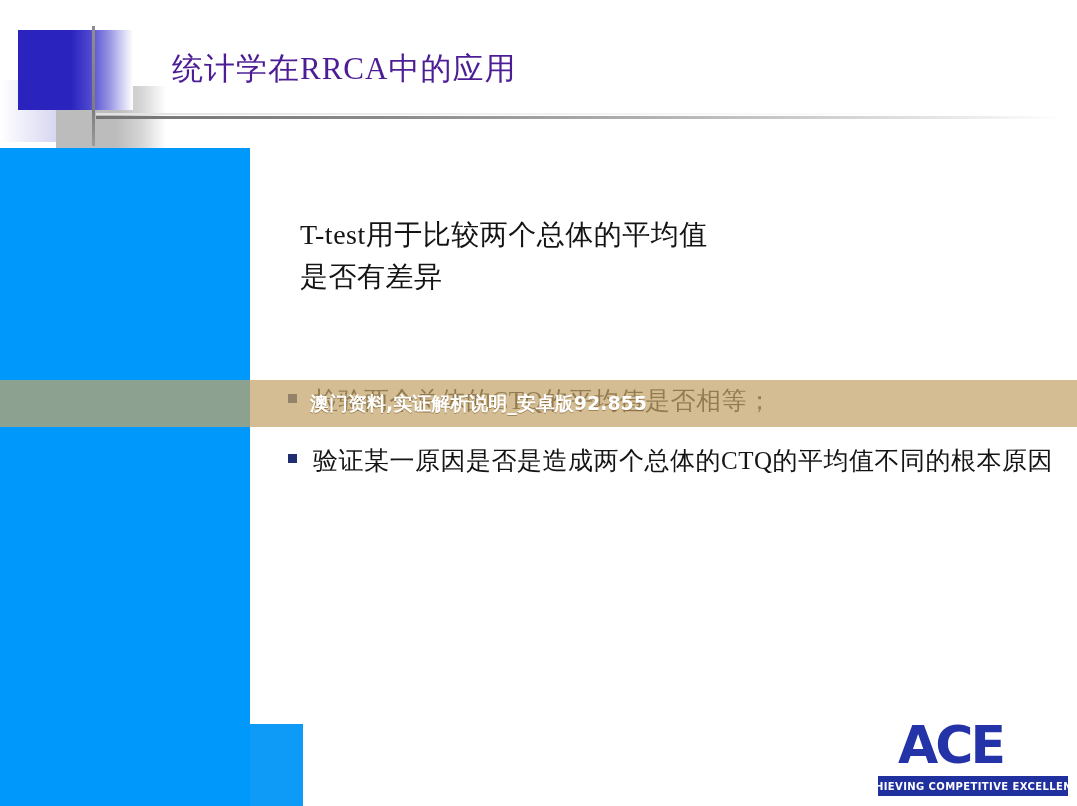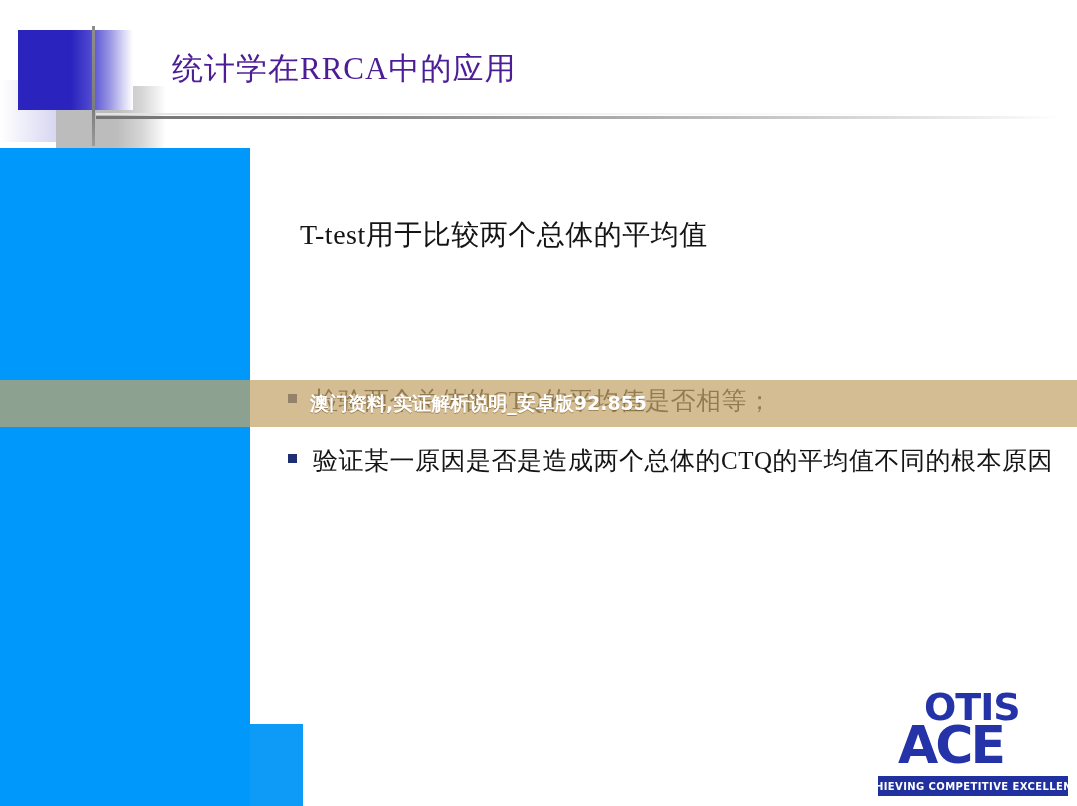--- a/index.html
+++ b/index.html
@@ -251,35 +251,35 @@
   <div id="title-text">统计学在RRCA中的应用</div>
 
   <div id="title-rule-soft"></div>
   <div id="title-rule"></div>
 
   <div id="side-panel-main"></div>
   <div id="side-panel-foot"></div>
 
   <div id="lead-statement">
     <span class="line1">T-test用于比较两个总体的平均值</span>
+    <span class="line2">是否有差异</span>
   </div>
 
   <div id="bullet-list">
     <div class="bullet-row">
       <span class="bullet-mark"></span>
       <span class="bullet-body">检验两个总体的CTQ的平均值是否相等；</span>
     </div>
     <div class="bullet-row">
       <span class="bullet-mark"></span>
       <span class="bullet-body">验证某一原因是否是造成两个总体的CTQ的平均值不同的根本原因</span>
     </div>
   </div>
 
   <div id="watermark-banner"></div>
   <div id="watermark-text">澳门资料,实证解析说明_安卓版92.855</div>
 
   <div id="brand-logo">
-    <div class="logo-otis">OTIS</div>
     <div class="logo-ace">ACE</div>
     <div class="logo-tagline">ACHIEVING COMPETITIVE EXCELLENCE</div>
   </div>
 
 </div>
 
 </body></html>

